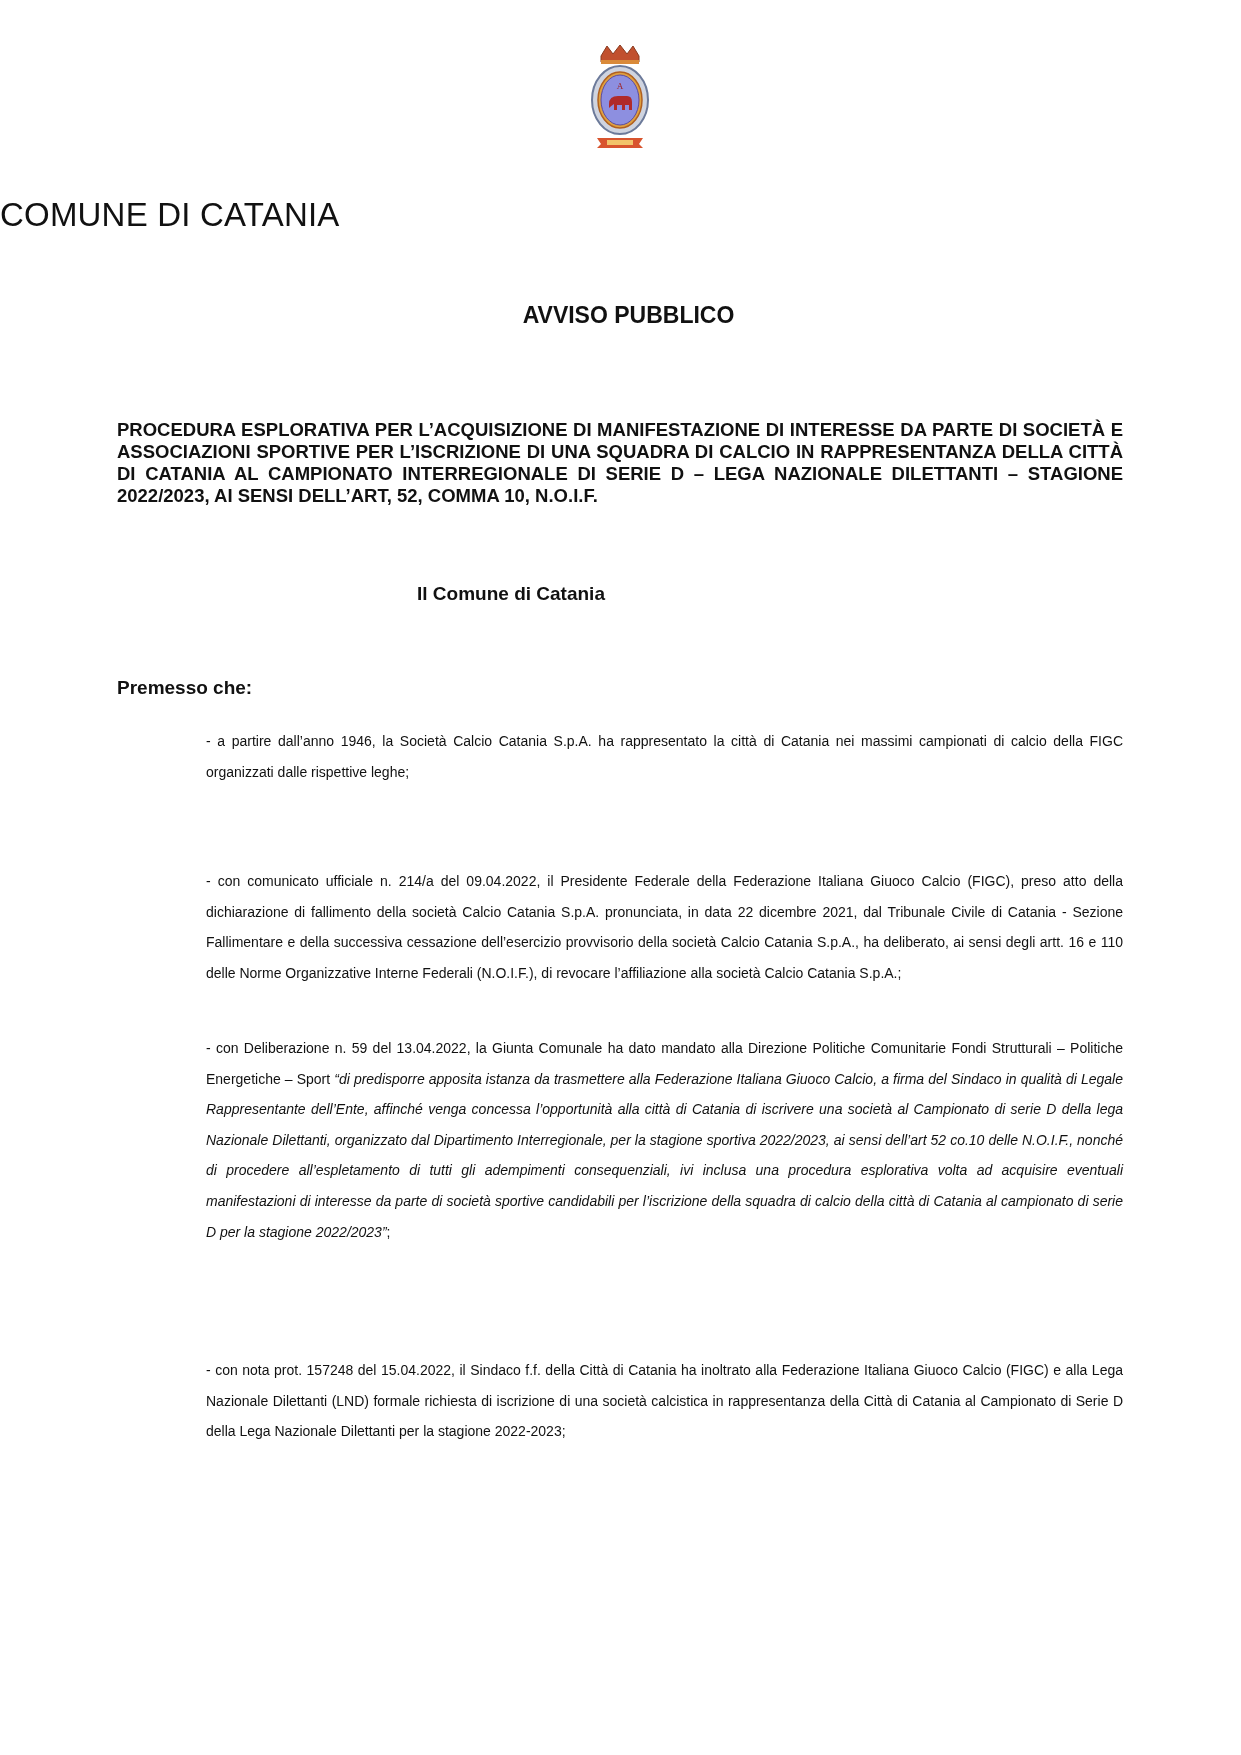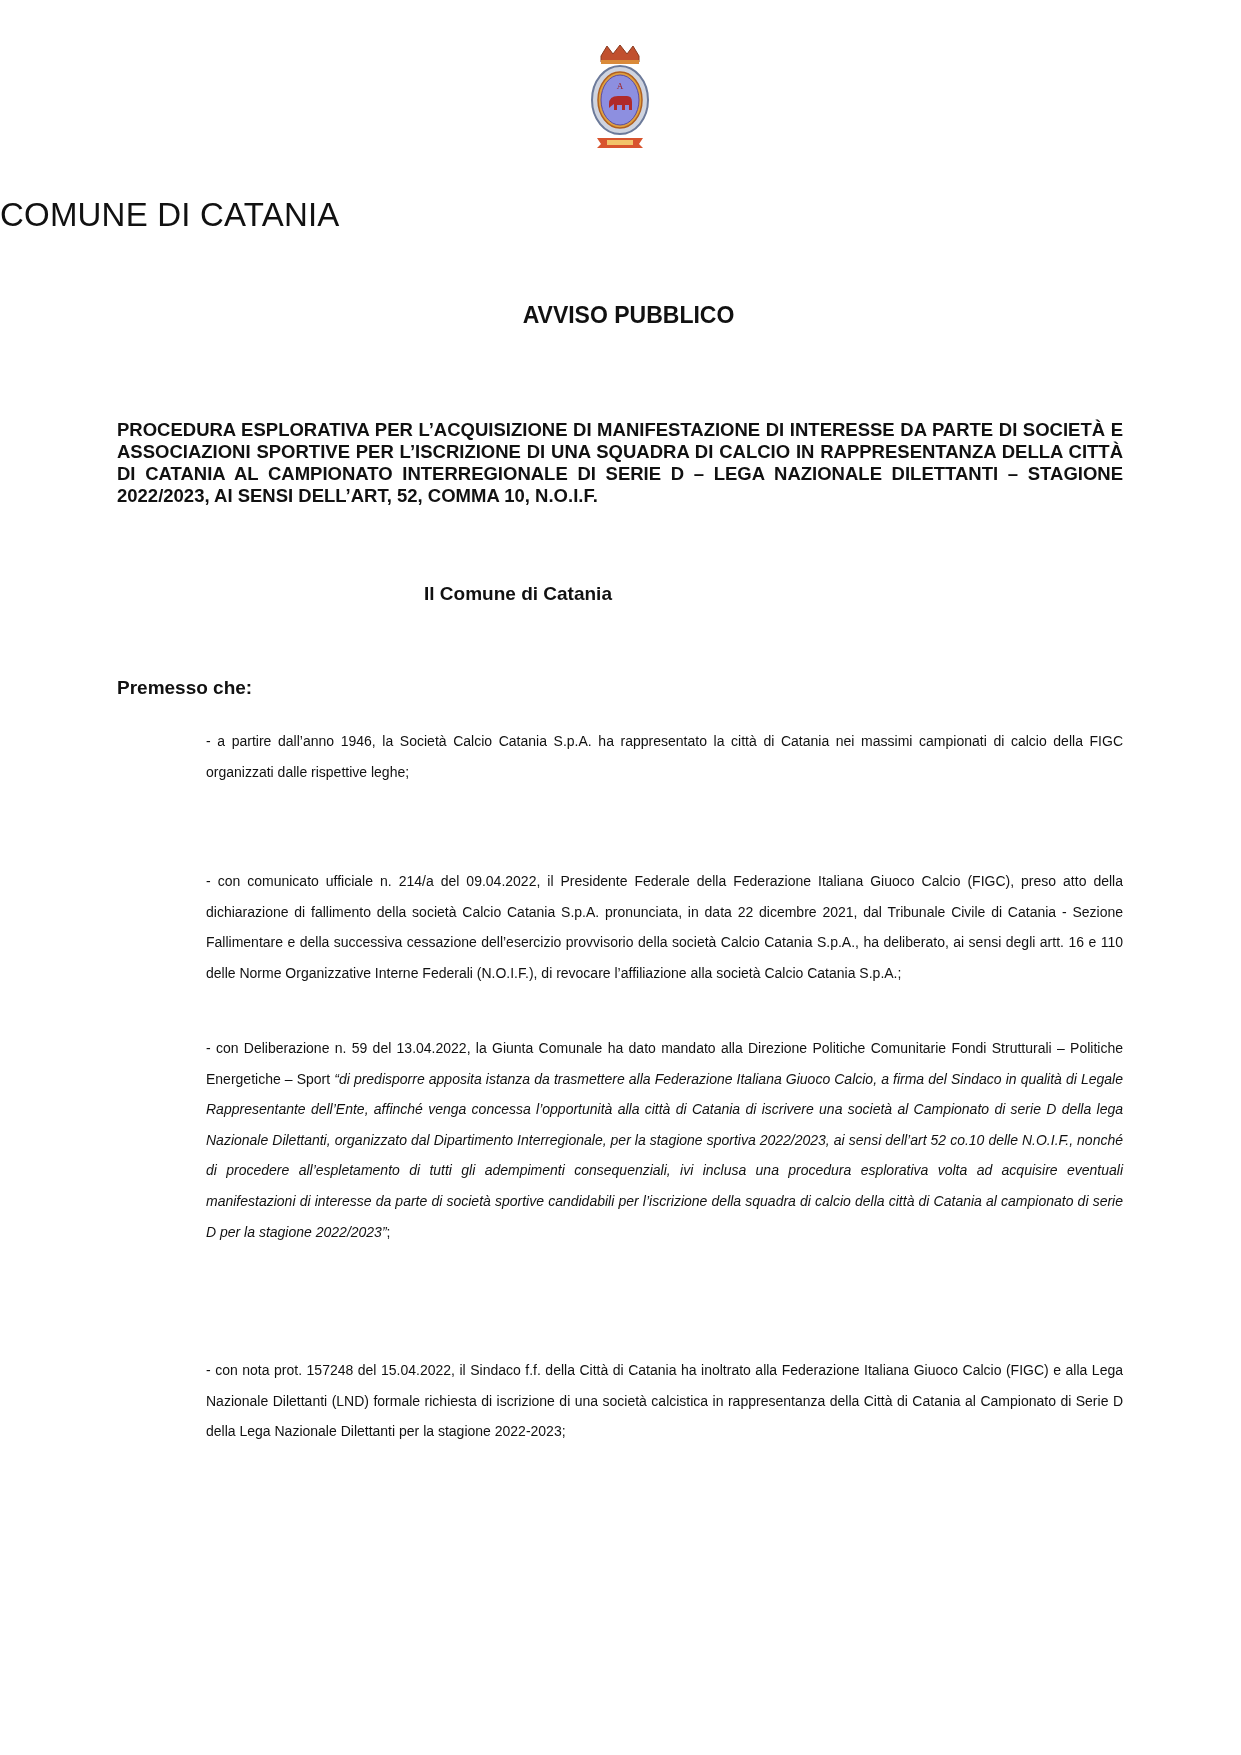--- a/index.html
+++ b/index.html
@@ -6,21 +6,21 @@
   body { width: 1241px; height: 1755px; position: relative; overflow: hidden;
          font-family: "Liberation Sans", "DejaVu Sans", sans-serif; color: #111; }
   .crest { position: absolute; left: 587px; top: 44px; width: 66px; height: 104px; }
   .comune { position: absolute; top: 164px; left: 0; width: 1241px; text-align: left;
             font-size: 33px; font-weight: normal; letter-spacing: 0.2px; margin-top: 32px; }
   .avviso { position: absolute; top: 302px; left: 0; width: 1231px; text-align: center;
             font-size: 23px; font-weight: bold; padding-left: 13px; }
   .procedura { position: absolute; top: 397px; left: 117px; width: 1006px;
                font-size: 18.5px; font-weight: bold; line-height: 22px;
                text-align: justify; text-align-last: left; margin-top: 22px; }
-  .ente { position: absolute; top: 583px; left: 8px; width: 1020px; text-align: center;
+  .ente { position: absolute; top: 583px; left: 1px; width: 1020px; text-align: center;
           font-size: 19px; font-weight: bold; }
   .premesso { position: absolute; top: 677px; left: 117px;
               font-size: 19px; font-weight: bold; }
   .item { position: absolute; left: 206px; width: 917px; font-size: 14px;
           line-height: 30.6px; text-align: justify; text-align-last: left; }
   .item i { }
   #item1 { top: 726px; }
   #item2 { top: 818px; margin-top: 48px; }
   #item3 { top: 1033px; }
   #item4 { top: 1355px; }

